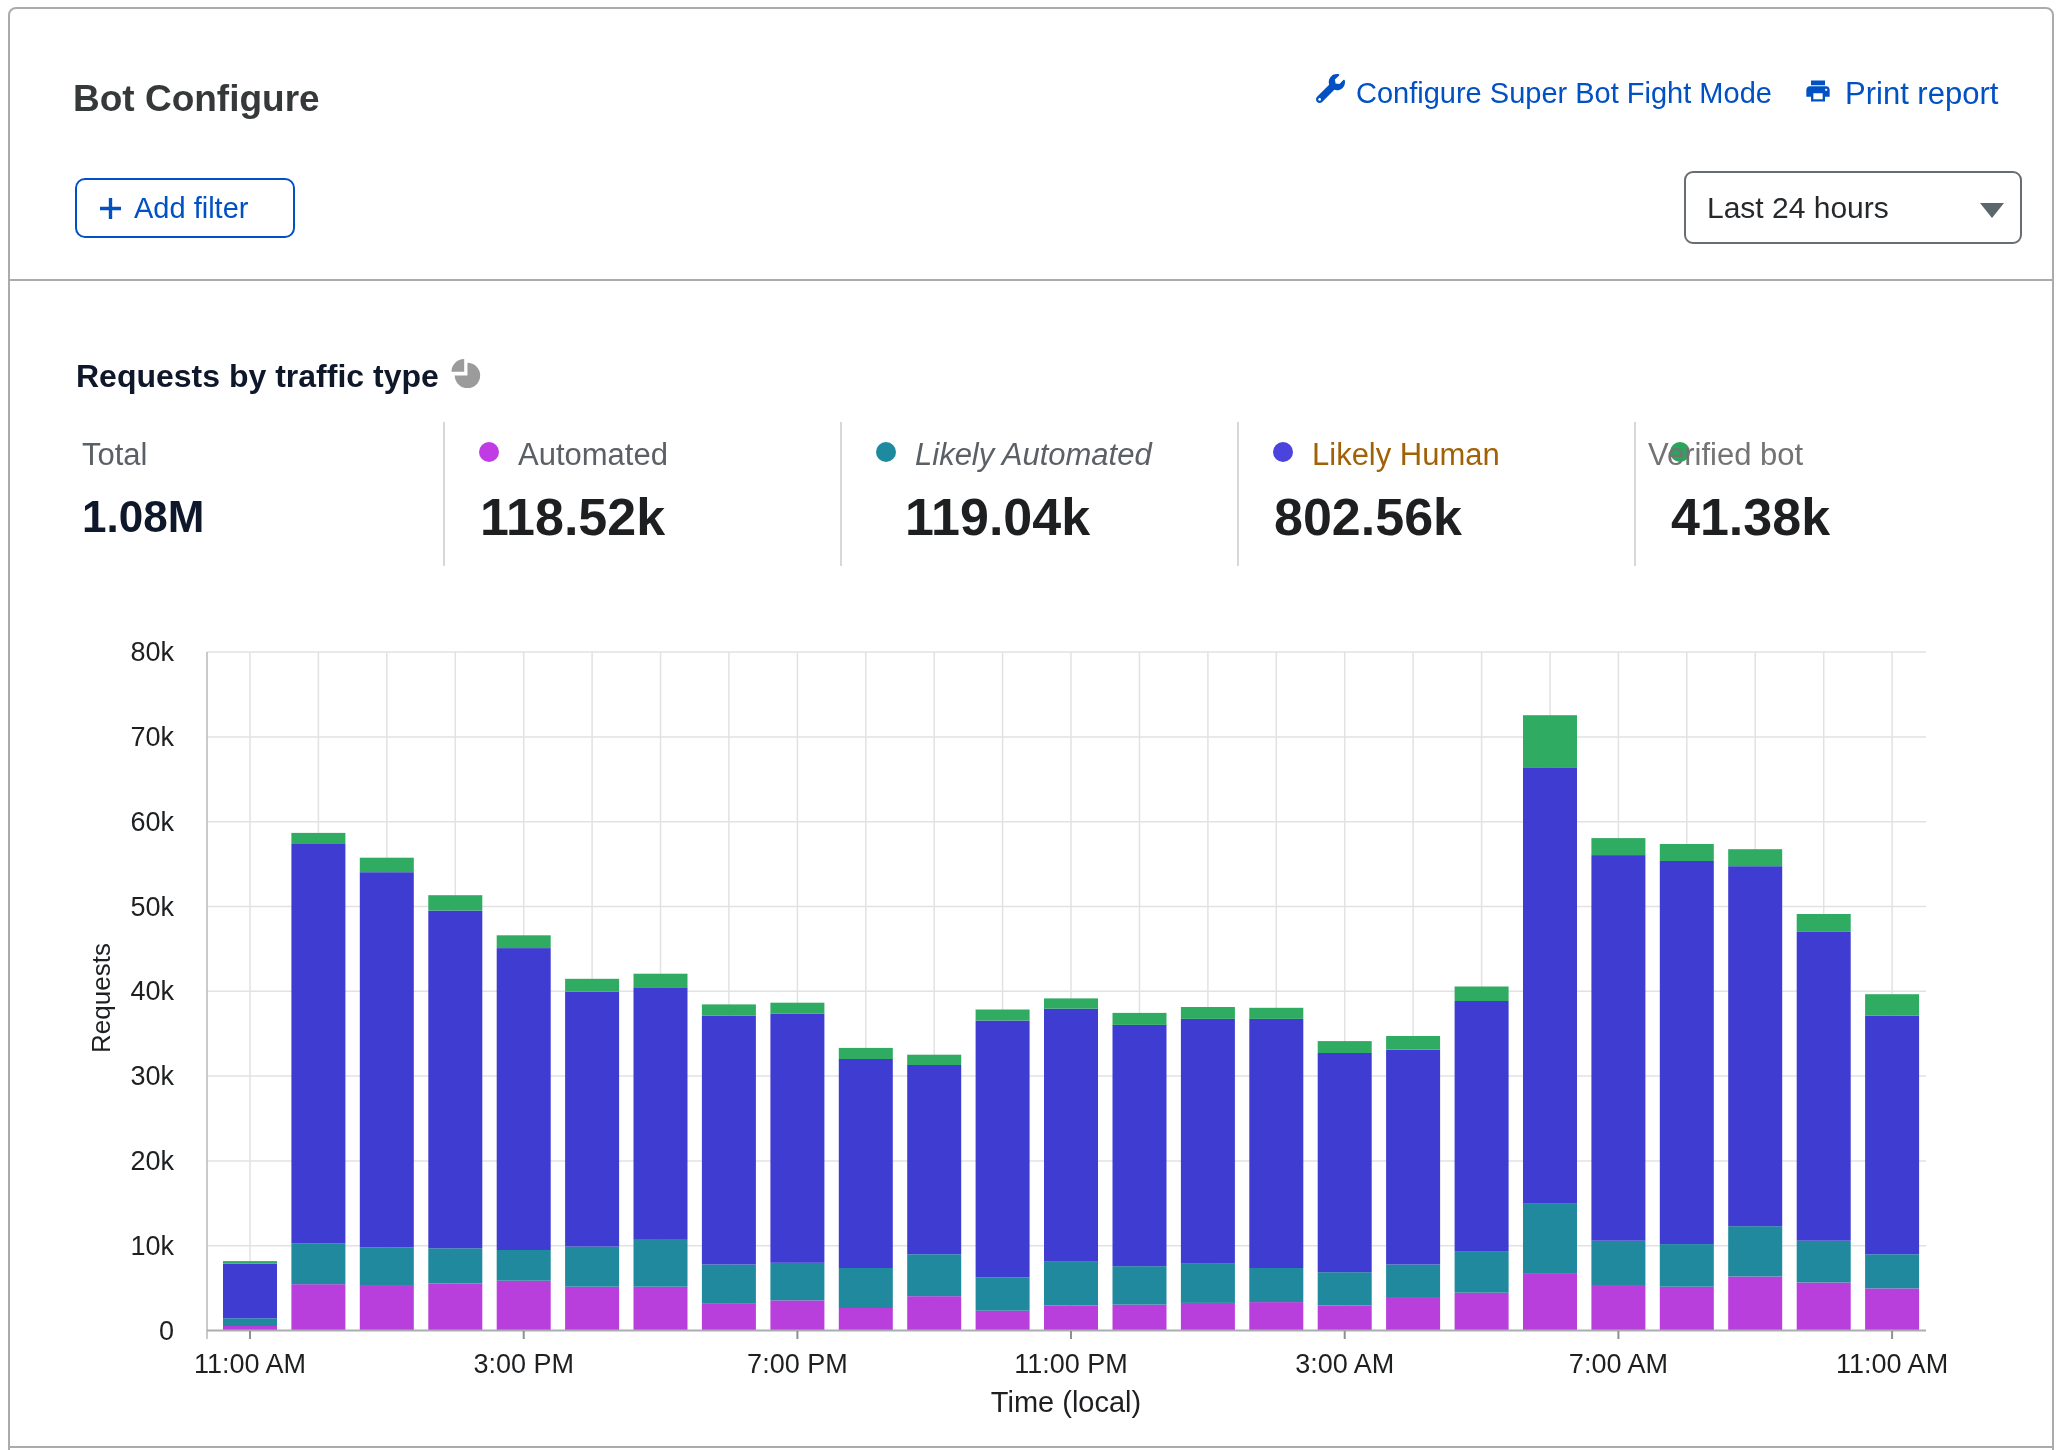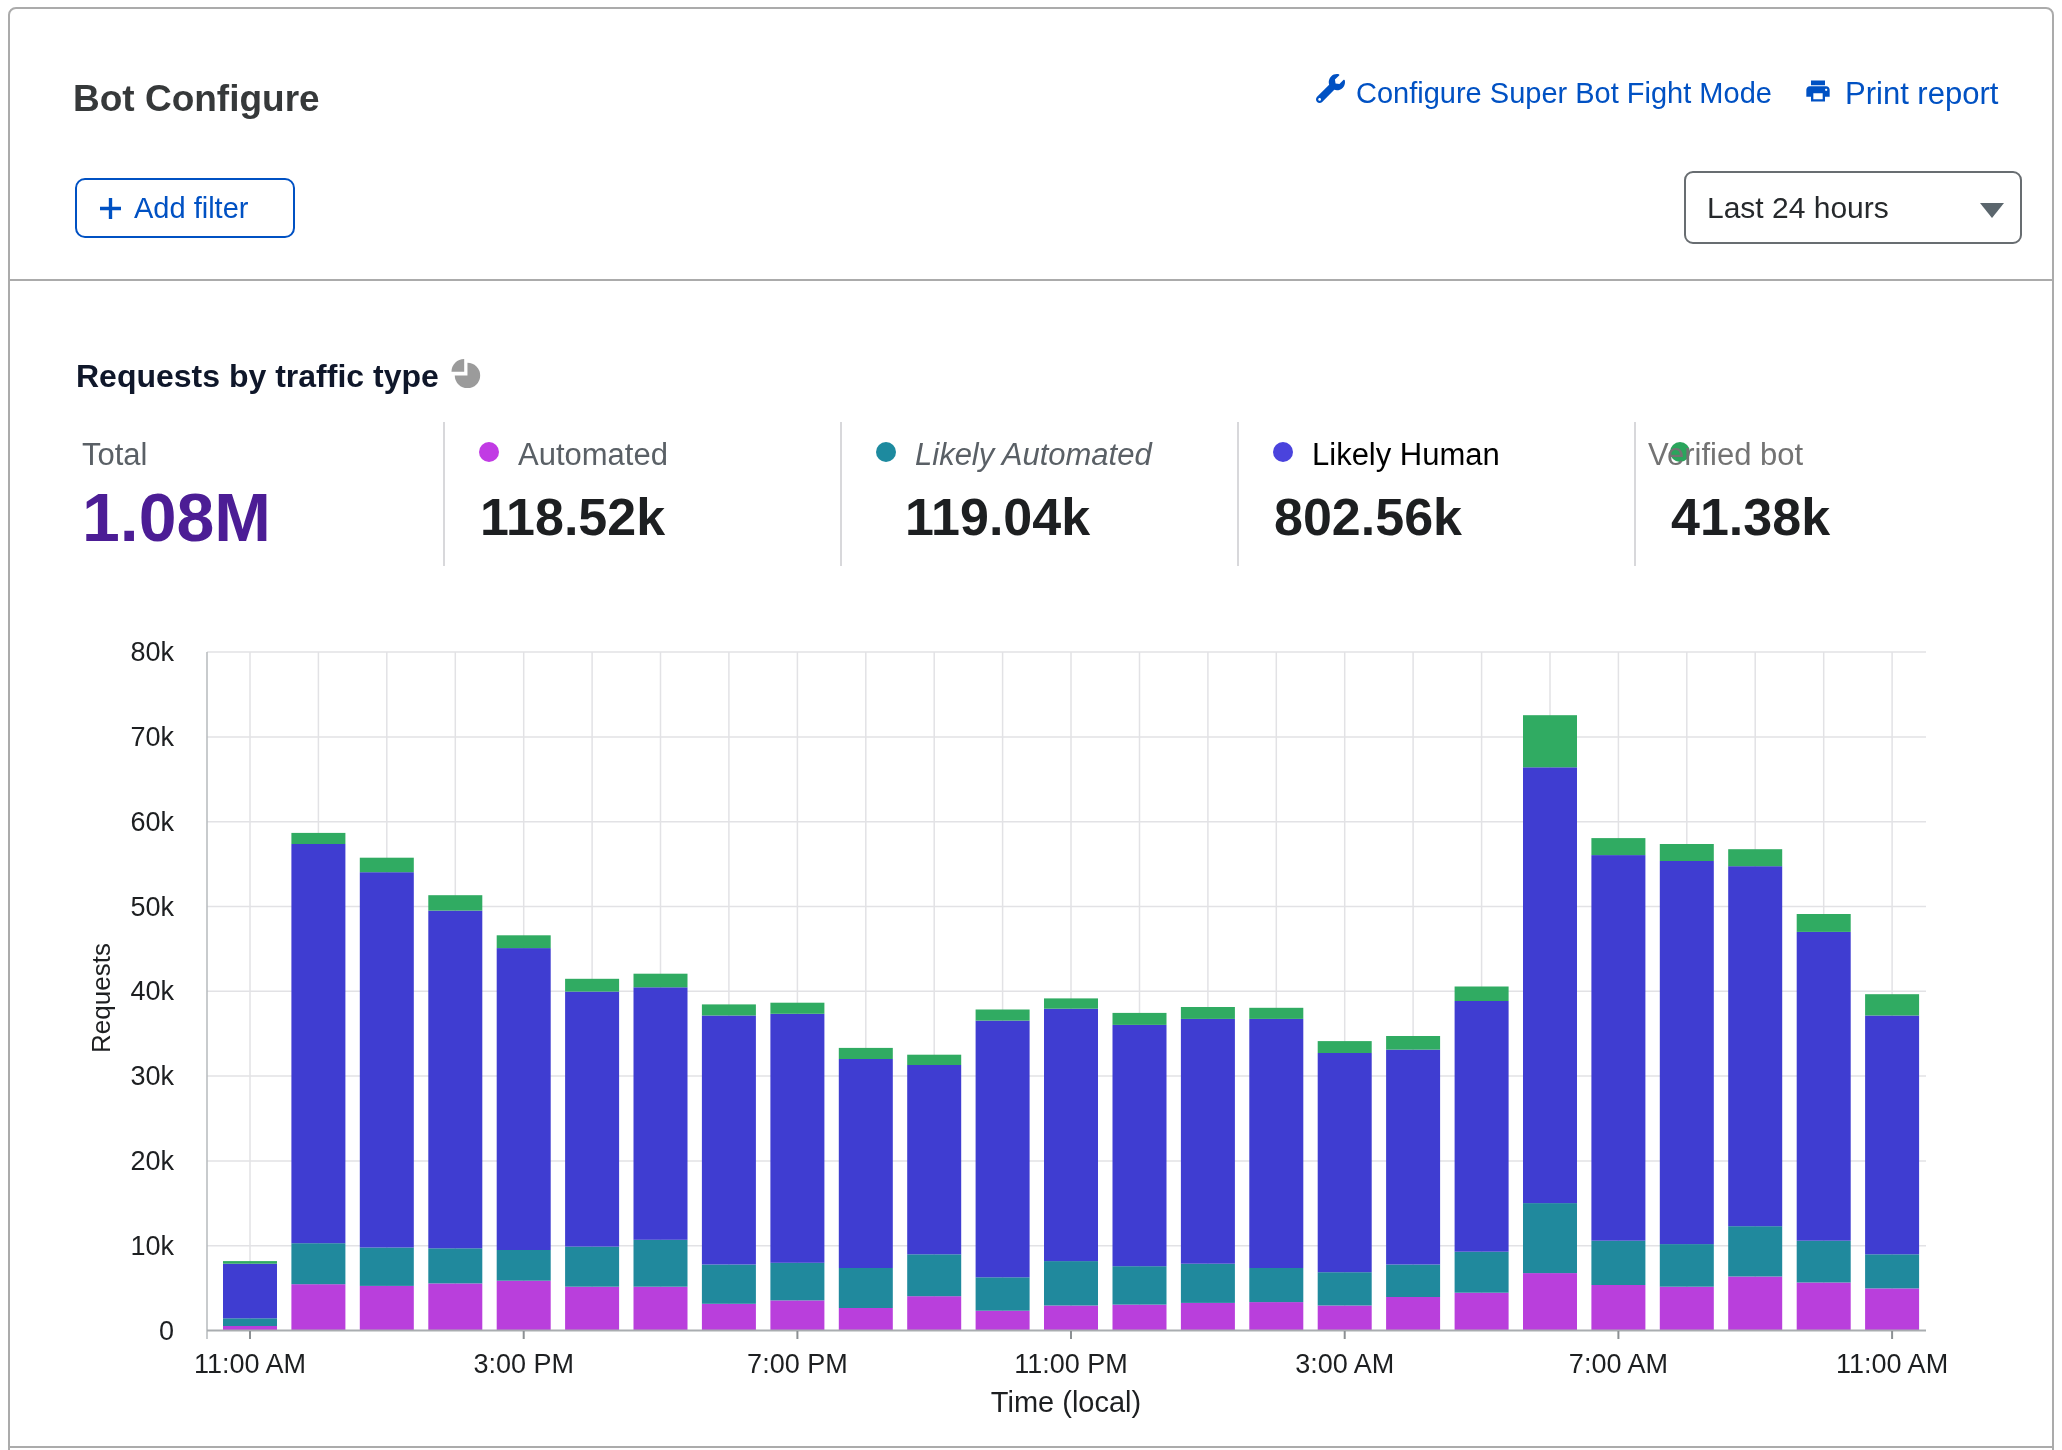--- a/index.html
+++ b/index.html
@@ -36,29 +36,29 @@
   <span style="position:absolute;right:16px;top:30px;width:0;height:0;border-left:12px solid transparent;border-right:12px solid transparent;border-top:15px solid #5b666d;"></span>
 </div>
 
 <div class="abs" style="left:76px;top:360px;font-size:32px;font-weight:700;color:#0f172a;line-height:32px;white-space:nowrap;">Requests by traffic type</div>
 <svg class="abs" style="left:451px;top:358px" width="32" height="32" viewBox="0 0 34 34">
   <path fill="#9b9b9b" d="M17.5 5 A13.5 13.5 0 1 1 4 18.5 L17.5 18.5 Z"></path>
   <path fill="#9b9b9b" d="M14 14.5 L0.5 14.5 A13.5 13.5 0 0 1 14 1 Z"></path>
 </svg>
 
 <div class="abs" style="left:82px;top:439px;font-size:31px;color:#5a6066;line-height:31px;white-space:nowrap;">Total</div>
-<div class="abs" style="left:82px;top:491px;font-size:68px;font-weight:700;color:#4c1d95;line-height:52px;white-space:nowrap;">1.08M</div>
+<div class="abs" style="left:82px;top:491px;font-size:44px;font-weight:700;color:#0f172a;line-height:52px;white-space:nowrap;">1.08M</div>
 <div class="abs" style="left:479px;top:442px;width:20px;height:20px;border-radius:50%;background:#c13be4;"></div>
 <div class="abs" style="left:518px;top:439px;font-size:31px;color:#5a6066;line-height:31px;white-space:nowrap;">Automated</div>
 <div class="abs" style="left:480px;top:491px;font-size:52px;font-weight:700;color:#1d1f21;line-height:52px;white-space:nowrap;">118.52k</div>
 <div class="abs" style="left:876px;top:442px;width:20px;height:20px;border-radius:50%;background:#1d8a9f;"></div>
 <div class="abs" style="left:915px;top:439px;font-size:31px;color:#5a6066;line-height:31px;white-space:nowrap;font-style:italic;">Likely Automated</div>
 <div class="abs" style="left:877px;top:491px;font-size:52px;font-weight:700;color:#1d1f21;line-height:52px;white-space:nowrap;margin-left:28px;">119.04k</div>
 <div class="abs" style="left:1273px;top:442px;width:20px;height:20px;border-radius:50%;background:#4a43dd;"></div>
-<div class="abs" style="left:1312px;top:439px;font-size:31px;color:#000000;line-height:31px;white-space:nowrap;">Likely Human</div>
+<div class="abs" style="left:1312px;top:439px;font-size:31px;color:#a16207;line-height:31px;white-space:nowrap;">Likely Human</div>
 <div class="abs" style="left:1274px;top:491px;font-size:52px;font-weight:700;color:#1d1f21;line-height:52px;white-space:nowrap;">802.56k</div>
 <div class="abs" style="left:1670px;top:442px;width:20px;height:20px;border-radius:50%;background:#2aa55c;"></div>
 <div class="abs" style="left:1648px;top:439px;font-size:31px;color:#737373;line-height:31px;white-space:nowrap;">Verified bot</div>
 <div class="abs" style="left:1671px;top:491px;font-size:52px;font-weight:700;color:#1d1f21;line-height:52px;white-space:nowrap;text-align:right;">41.38k</div>
 <div class="abs" style="left:443px;top:422px;width:2px;height:144px;background:#d8d8db;"></div>
 <div class="abs" style="left:839.5px;top:422px;width:2px;height:144px;background:#d8d8db;"></div>
 <div class="abs" style="left:1236.5px;top:422px;width:2px;height:144px;background:#d8d8db;"></div>
 <div class="abs" style="left:1633.5px;top:422px;width:2px;height:144px;background:#d8d8db;"></div>
 
 <svg width="2062" height="850" viewBox="0 600 2062 850" style="position:absolute;left:0;top:600px" font-family="Liberation Sans, sans-serif">

